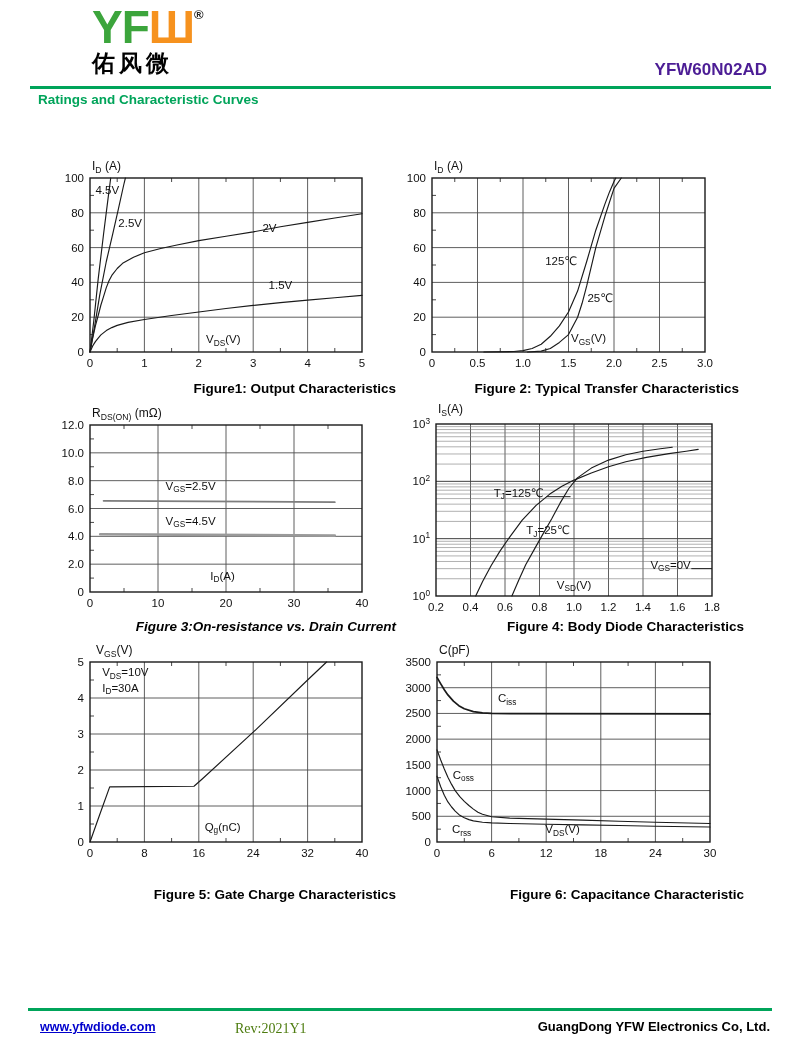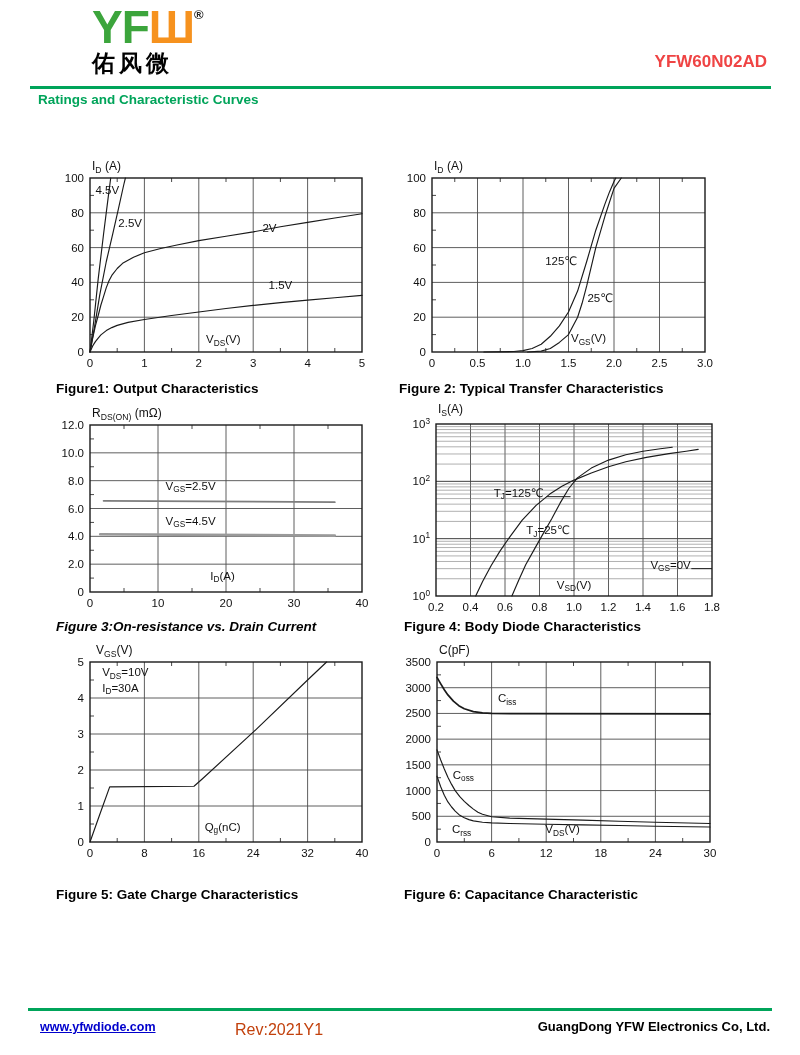--- a/index.html
+++ b/index.html
@@ -4,32 +4,32 @@
 <style>
   html,body{margin:0;padding:0;background:#fff;}
   .page{position:relative;width:800px;height:1055px;background:#fff;overflow:hidden;
         font-family:"Liberation Sans","DejaVu Sans",sans-serif;color:#111;}
   
   .logo{position:absolute;left:52px;top:4px;line-height:1;margin-left:40px;}
   .logo .lg{font-size:46px;font-weight:bold;color:var(--logo-green);letter-spacing:-1px;}
   .logo .lo{font-size:46px;font-weight:bold;color:var(--logo-orange);letter-spacing:-1px;}
   .logo .reg{font-size:13px;color:#222;vertical-align:24px;font-weight:bold;}
   .logo .cn{font-size:23px;font-weight:bold;color:#000;letter-spacing:4px;margin-top:2px;}
-  .part{position:absolute;right:33px;top:52px;font-size:17px;font-weight:bold;color:#ef4444;}
+  .part{position:absolute;right:33px;top:60px;font-size:17px;font-weight:bold;color:#4c1d95;}
   .hrule{position:absolute;left:30px;top:86px;width:741px;height:3px;background:var(--green);}
   .sect{position:absolute;left:38px;top:92px;font-size:13.5px;font-weight:bold;color:var(--green);}
   
   .chart{position:absolute;}
-  .caption{position:absolute;text-align:left;font-size:13.5px;font-weight:bold;color:#000;}
+  .caption{position:absolute;text-align:right;font-size:13.5px;font-weight:bold;color:#000;}
   svg text{font-family:"Liberation Sans","DejaVu Sans",sans-serif;}
   
   .frule{position:absolute;left:28px;top:1008px;width:744px;height:3px;background:var(--green);}
   .site{position:absolute;left:40px;top:1020px;font-size:12.5px;font-weight:bold;
         color:var(--link-blue);text-decoration:underline;cursor:pointer;}
-  .rev{position:absolute;left:235px;top:1021px;font-size:16px;color:#c2410c;}
+  .rev{position:absolute;left:235px;top:1021px;font-size:14px;color:#4d7c0f;font-family:Liberation Serif, serif;}
   .pageno{position:absolute;left:390px;top:1021px;font-size:12px;color:#222;margin-top:44px;}
   .company{position:absolute;right:30px;top:1019px;font-size:13px;font-weight:bold;color:#000;margin-left:32px;}
 </style>
 </head>
 <body>
 
 <div class="page">
 
   <header>
     <div class="logo">

